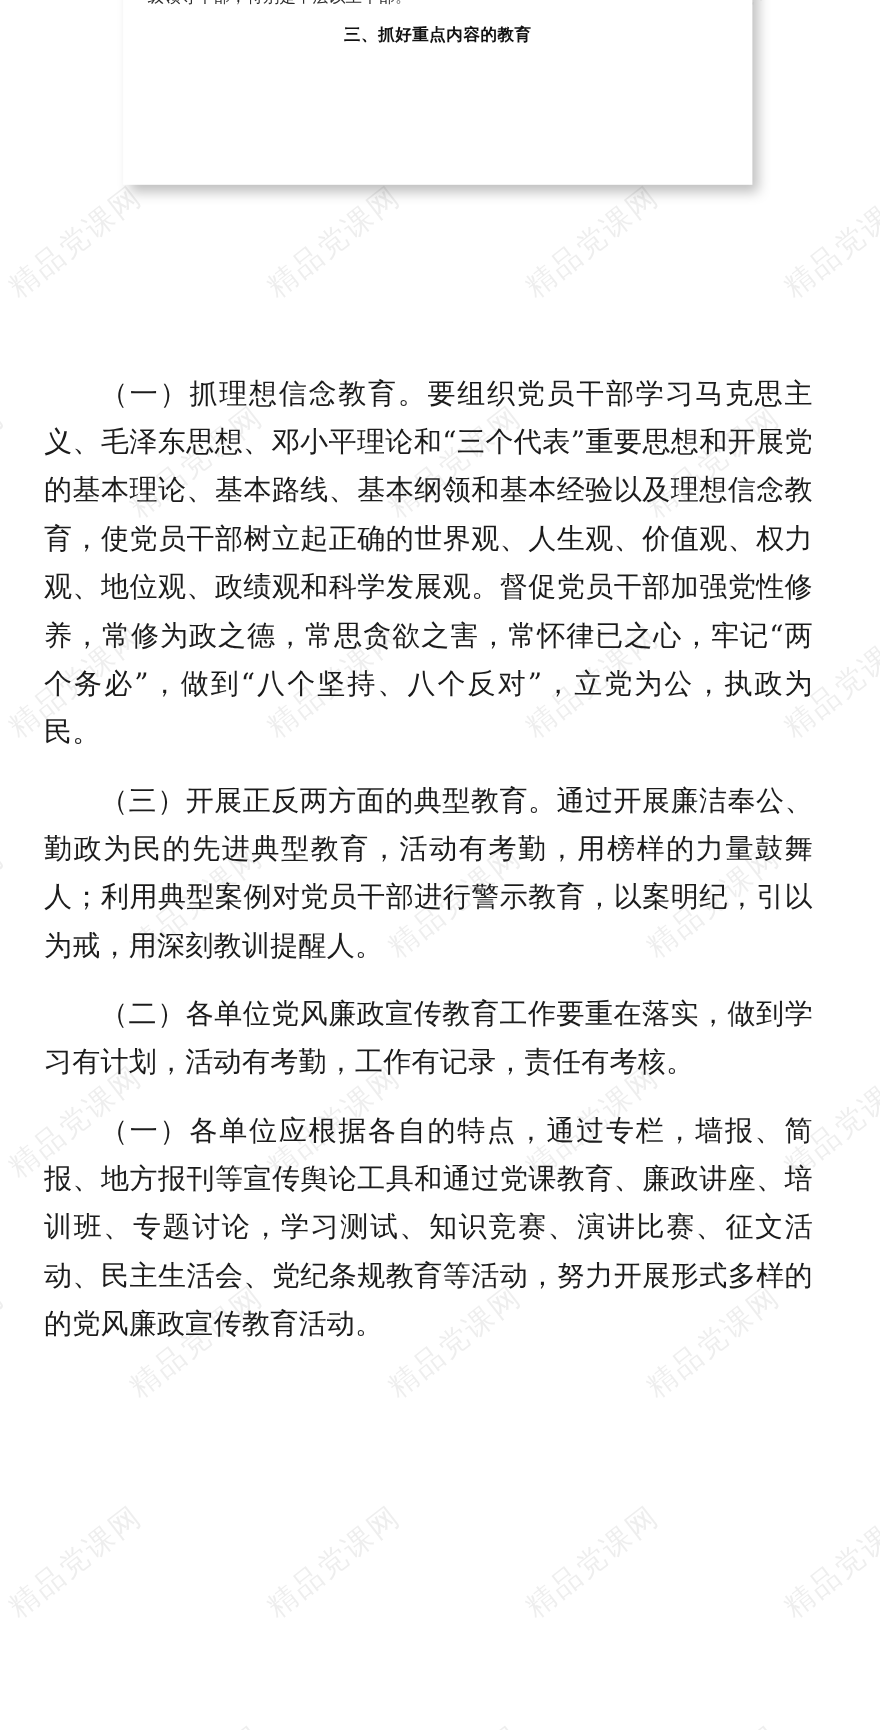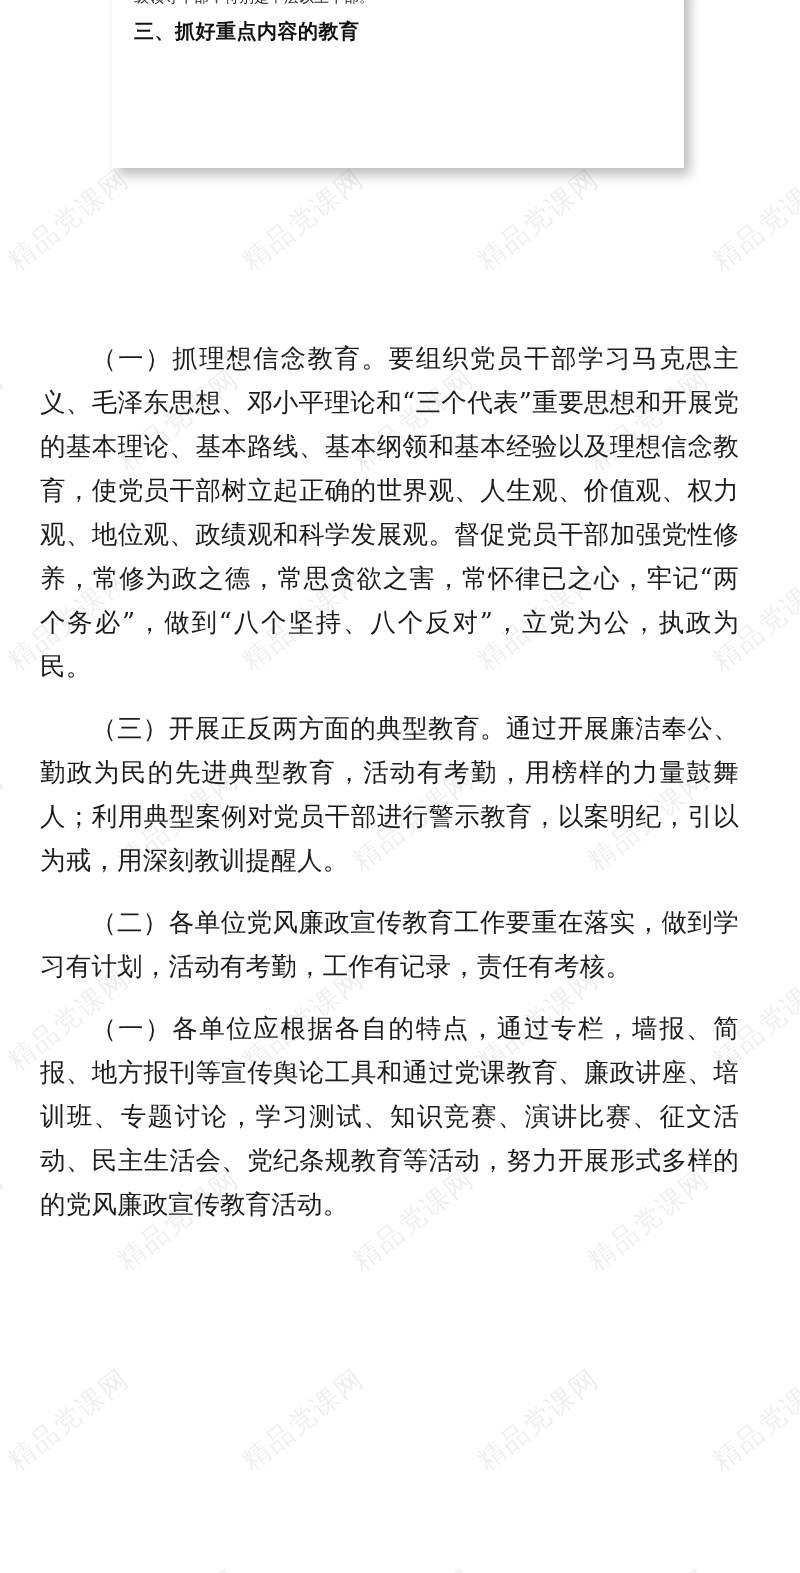--- a/index.html
+++ b/index.html
@@ -60,27 +60,28 @@
   }
   .card-para {
     font-size: 15px;
     line-height: 30px;
     margin: 0;
     text-indent: 2em;
     color: #2b2b2b;
     font-family: "DejaVu Serif", serif;
   }
   .card-heading {
-    font-size: 20px;
+    font-size: 15px;
     line-height: 30px;
     margin: 4px 0 0 0;
     font-weight: bold;
     color: #111111;
     font-family: "DejaVu Sans", sans-serif;
     letter-spacing: 0.5px;
+    text-align: center;
   }
 
   
   #main-body {
     position: absolute;
     left: 0;
     top: 318px;
     width: 800px;
     z-index: 3;
     padding: 0 43px 0 22px;

